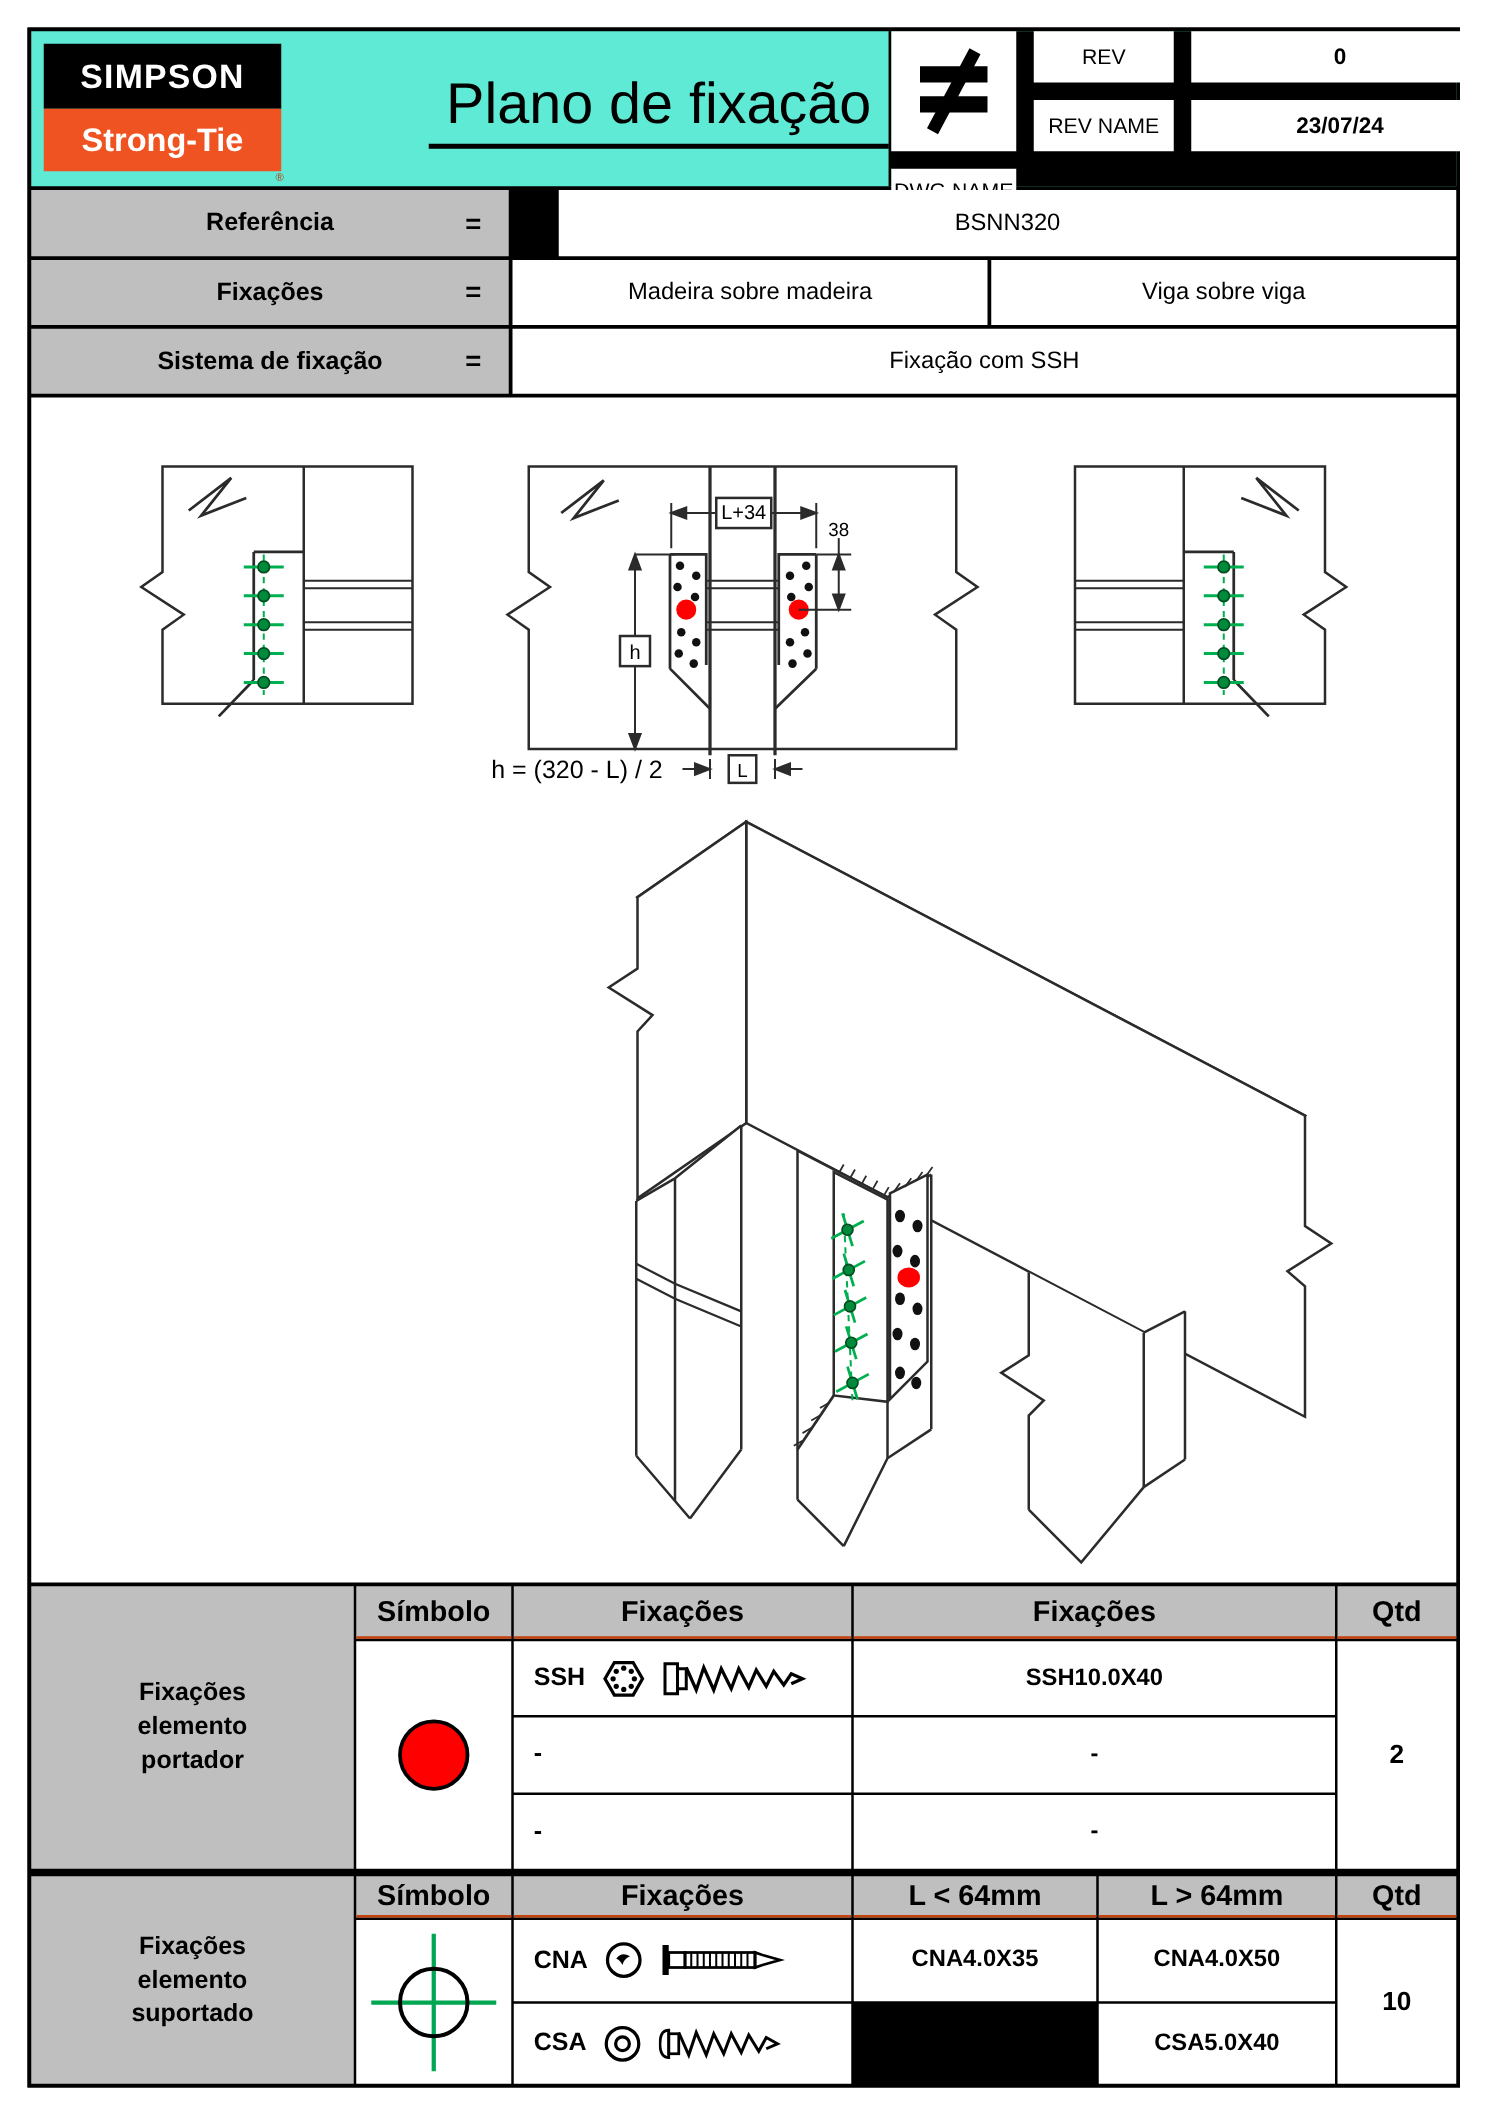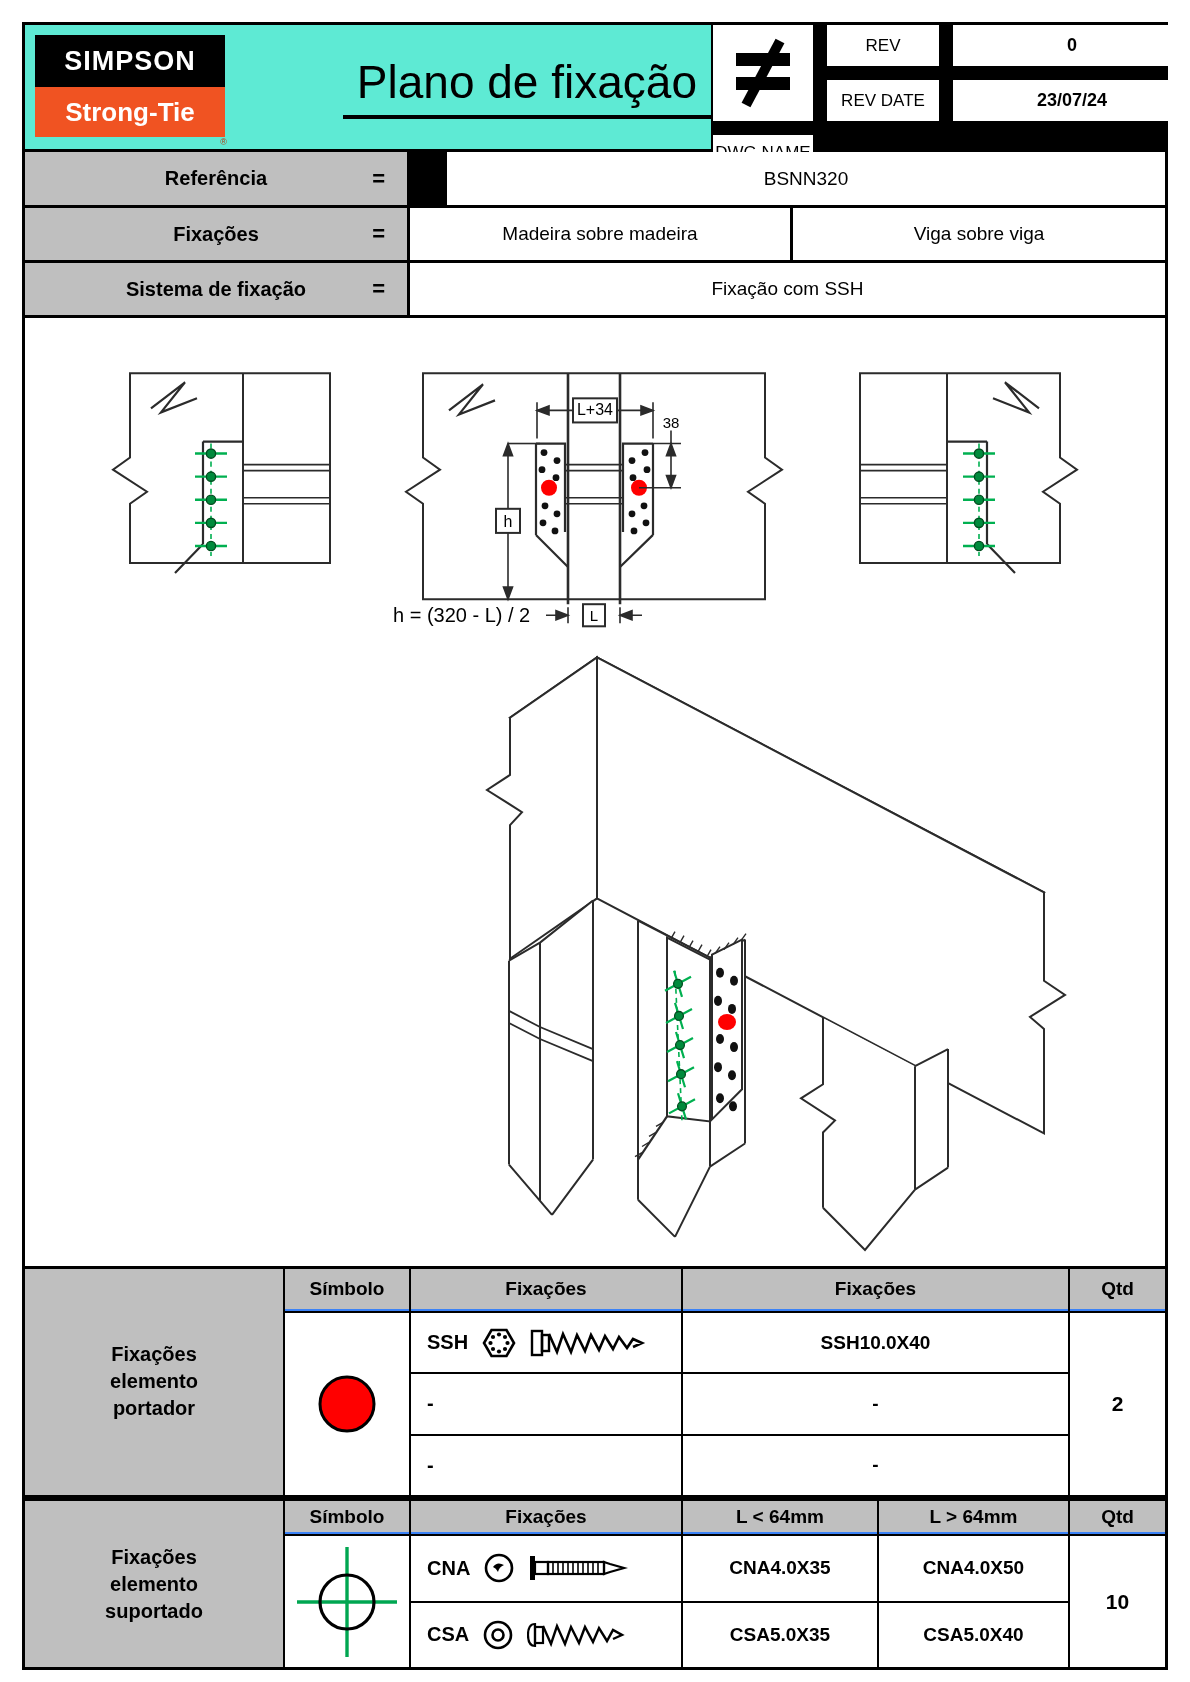--- a/index.html
+++ b/index.html
@@ -34,21 +34,21 @@
   
   #draw{flex:1;background:#fff;position:relative;}
   #draw svg{position:absolute;inset:0;width:100%;height:100%;}
   
   .ftable{display:grid;background:#000;gap:2px;}
   #t1{height:226px;grid-template-columns:258px 124px 270px 385px 1fr;grid-template-rows:42px 1fr 1fr 1fr;
     grid-template-areas:"lbl sh h1 h2 hq" "lbl sym p1 v1 q" "lbl sym p2 v2 q" "lbl sym p3 v3 q";}
   #t2{height:166px;margin-top:3px;grid-template-columns:258px 124px 270px 194px 189px 1fr;grid-template-rows:33px 1fr 1fr;
     grid-template-areas:"lbl sh h1 h2 h3 hq" "lbl sym p1 va1 vb1 q" "lbl sym p2 va2 vb2 q";}
   .ftable>div{background:#fff;display:flex;align-items:center;justify-content:center;}
-  .ghead{background:#bfbfbf !important;font-weight:bold;font-size:19px;border-bottom:2px solid #3b82f6;}
+  .ghead{background:#bfbfbf !important;font-weight:bold;font-size:23px;border-bottom:2px solid #c2410c;}
   .glabel{background:#bfbfbf !important;font-weight:bold;font-size:20px;text-align:center;white-space:pre-line;line-height:1.35;}
   .pcell{justify-content:flex-start !important;padding-left:16px;gap:14px;font-weight:bold;font-size:20px;}
   .vcell{font-weight:bold;font-size:19px;}
   .qcell{font-weight:bold;font-size:21px;}
   .a-lbl{grid-area:lbl}.a-sh{grid-area:sh}.a-h1{grid-area:h1}.a-h2{grid-area:h2}.a-h3{grid-area:h3}.a-hq{grid-area:hq}
   .a-sym{grid-area:sym}.a-q{grid-area:q}
   .a-p1{grid-area:p1}.a-p2{grid-area:p2}.a-p3{grid-area:p3}
   .a-v1{grid-area:v1}.a-v2{grid-area:v2}.a-v3{grid-area:v3}
   .a-va1{grid-area:va1}.a-vb1{grid-area:vb1}.a-va2{grid-area:va2}.a-vb2{grid-area:vb2}
 </style>
@@ -69,21 +69,21 @@
     <div id="tblock">
       <div id="projcell">
         <svg width="66" height="72" viewBox="0 0 66 72">
           <rect x="6" y="16" width="54" height="13" fill="#000"></rect>
           <rect x="6" y="40" width="54" height="13" fill="#000"></rect>
           <line x1="16" y1="68" x2="50" y2="4" stroke="#000" stroke-width="10"></line>
         </svg>
       </div>
       <div class="tb-lab">REV</div>
       <div class="tb-val">0</div>
-      <div class="tb-lab">REV DATE</div>
+      <div class="tb-lab">REV NAME</div>
       <div class="tb-val">23/07/24</div>
       <div class="tb-lab">DWG NAME</div>
     </div>
   </div>
 
   <div class="inforow r1">
     <div class="ilabel">
       <span>Referência</span>
       <span class="ieq">=</span>
     </div>
@@ -385,18 +385,17 @@
       <svg width="30" height="30" viewBox="-15 -15 30 30">
         <circle cx="0" cy="0" r="13" fill="none" stroke="#000" stroke-width="2.6"></circle>
         <circle cx="0" cy="0" r="5.5" fill="none" stroke="#000" stroke-width="2.6"></circle>
       </svg>
       <svg width="110" height="30" viewBox="0 -15 110 30">
         <path d="M8,-11 q-7,0 -7,11 q0,11 7,11 Z" fill="none" stroke="#000" stroke-width="2.2"></path>
         <rect x="8" y="-8" width="8" height="16" fill="none" stroke="#000" stroke-width="2.2"></rect>
         <path d="M16,-9 L24,9 L30,-9 L38,9 L44,-8 L52,8 L58,-8 L66,7 L72,-7 L80,6 L86,-5 L95,0 L86,4" fill="none" stroke="#000" stroke-width="2.4"></path>
       </svg>
     </div>
-    <div class="vcell a-va2">CSA5.0X35</div>
     <div class="vcell a-vb2">CSA5.0X40</div>
     <div class="qcell a-q">10</div>
   </div>
 
 </div>
 
 </body></html>

